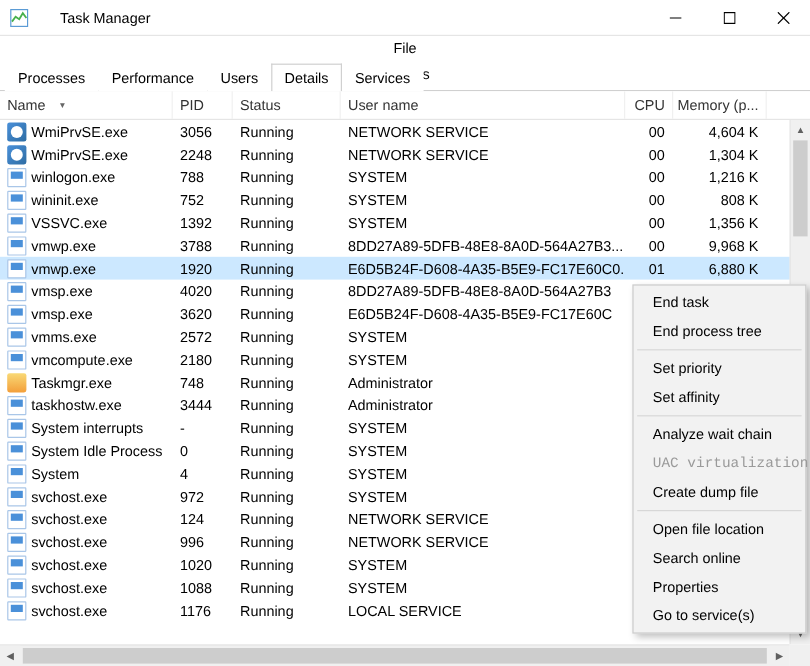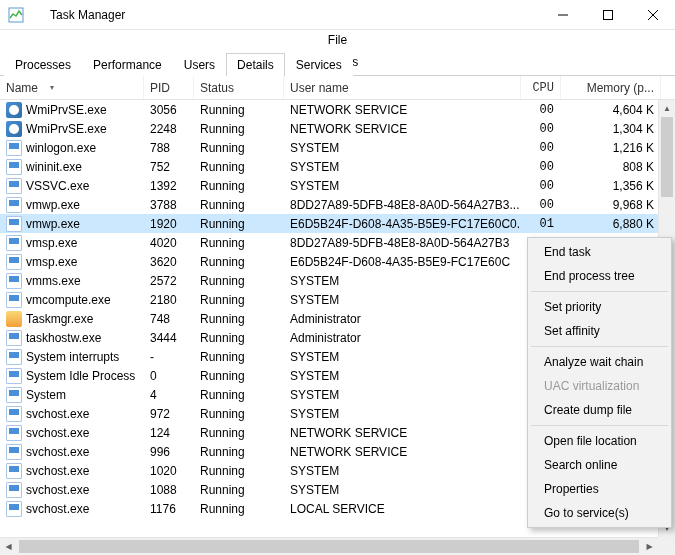--- a/index.html
+++ b/index.html
@@ -15,42 +15,42 @@
     .tab { padding: 4px 10px; border: 1px solid transparent; border-bottom: none; cursor: default; position: relative; top: 1px; background: #fff; }
     .tab.active { border-color: #d0d0d0; background: #fff; }
     .grid { position: relative; height: calc(100% - 30px - 22px - 24px - 18px); overflow: hidden; }
     .grid-header { display: flex; height: 24px; border-bottom: 1px solid #e5e5e5; background: #fff; }
     .col { padding: 4px 6px; border-right: 1px solid #f0f0f0; white-space: nowrap; overflow: hidden; text-overflow: ellipsis; display: flex; align-items: center; }
     .grid-header .col { cursor: default; color: #333; }
     .col-name { width: 144px; }
     .col-pid { width: 50px; }
     .col-status { width: 90px; }
     .col-user { width: 237px; }
-    .col-cpu { width: 40px; justify-content: flex-end; font-family: Liberation Mono, monospace; }
-    .col-mem { width: 78px; justify-content: flex-end; margin-left: 22px; }
+    .col-cpu { width: 40px; justify-content: flex-end; }
+    .col-mem { width: 78px; justify-content: flex-end; }
     .sort-ind { margin-left: 12px; font-size: 8px; color: #666; }
     .grid-body { overflow: hidden; }
     .row { display: flex; height: 19px; cursor: default; }
     .row.selected { background: #cce8ff; }
     .row .col { border-right: 1px solid transparent; padding: 2px 6px; font-size: 12px; }
     .proc-icon { width: 16px; height: 16px; margin-right: 4px; flex-shrink: 0; display: inline-block; }
     .icon-gear { background: linear-gradient(135deg,#4a90d9,#2e6da4); border-radius: 2px; position: relative; }
     .icon-gear::after { content:''; position:absolute; top:3px; left:3px; width:10px; height:10px; background:#fff; border-radius:50%; }
     .icon-generic { background: #fff; border: 1px solid #a9c6e8; border-radius: 1px; position: relative; }
     .icon-generic::after { content:''; position:absolute; top:2px; left:2px; right:2px; height:6px; background:#4a90d9; }
     .icon-tm { background: linear-gradient(#f9d976,#f39f3a); border-radius: 2px; }
     .scrollbar-v { position: absolute; right: 0; top: 24px; bottom: 0; width: 17px; background: #f0f0f0; border-left: 1px solid #e5e5e5; }
     .scroll-btn { height: 17px; background: #f0f0f0; display: flex; align-items: center; justify-content: center; font-size: 8px; color: #606060; cursor: default; }
     .scroll-thumb { position: absolute; top: 17px; left: 2px; right: 2px; height: 80px; background: #cdcdcd; }
     .scrollbar-h { position: absolute; left: 0; right: 17px; bottom: 0; height: 18px; background: #f0f0f0; border-top: 1px solid #e5e5e5; display: flex; }
     .scrollbar-h .scroll-btn { width: 17px; height: 100%; }
     .scroll-thumb-h { flex: 1; margin: 2px; background: #cdcdcd; }
     .context-menu { position: absolute; left: 527px; top: 237px; width: 145px; background: #f2f2f2; border: 1px solid #cccccc; box-shadow: 3px 3px 6px rgba(0,0,0,0.25); padding: 2px; z-index: 100; }
     .ctx-item { padding: 5px 14px; cursor: default; white-space: nowrap; font-size: 12px; }
-    .ctx-item.disabled { color: #9a9a9a; }
+    .ctx-item.disabled { color: #9a9a9a; font-family: Liberation Mono, monospace; }
     .ctx-sep { height: 1px; background: #d7d7d7; margin: 3px 1px; }
     .scroll-corner { position:absolute; right:0; bottom:0; width:17px; height:18px; background:#f0f0f0; }
   </style>
 </head>
 <body>
 
 <div class="titlebar">
   <span class="titlebar-icon">
     <svg width="16" height="16" viewBox="0 0 16 16">
         <rect x="1" y="1" width="14" height="14" fill="#fff" stroke="#5b9bd5"></rect>

